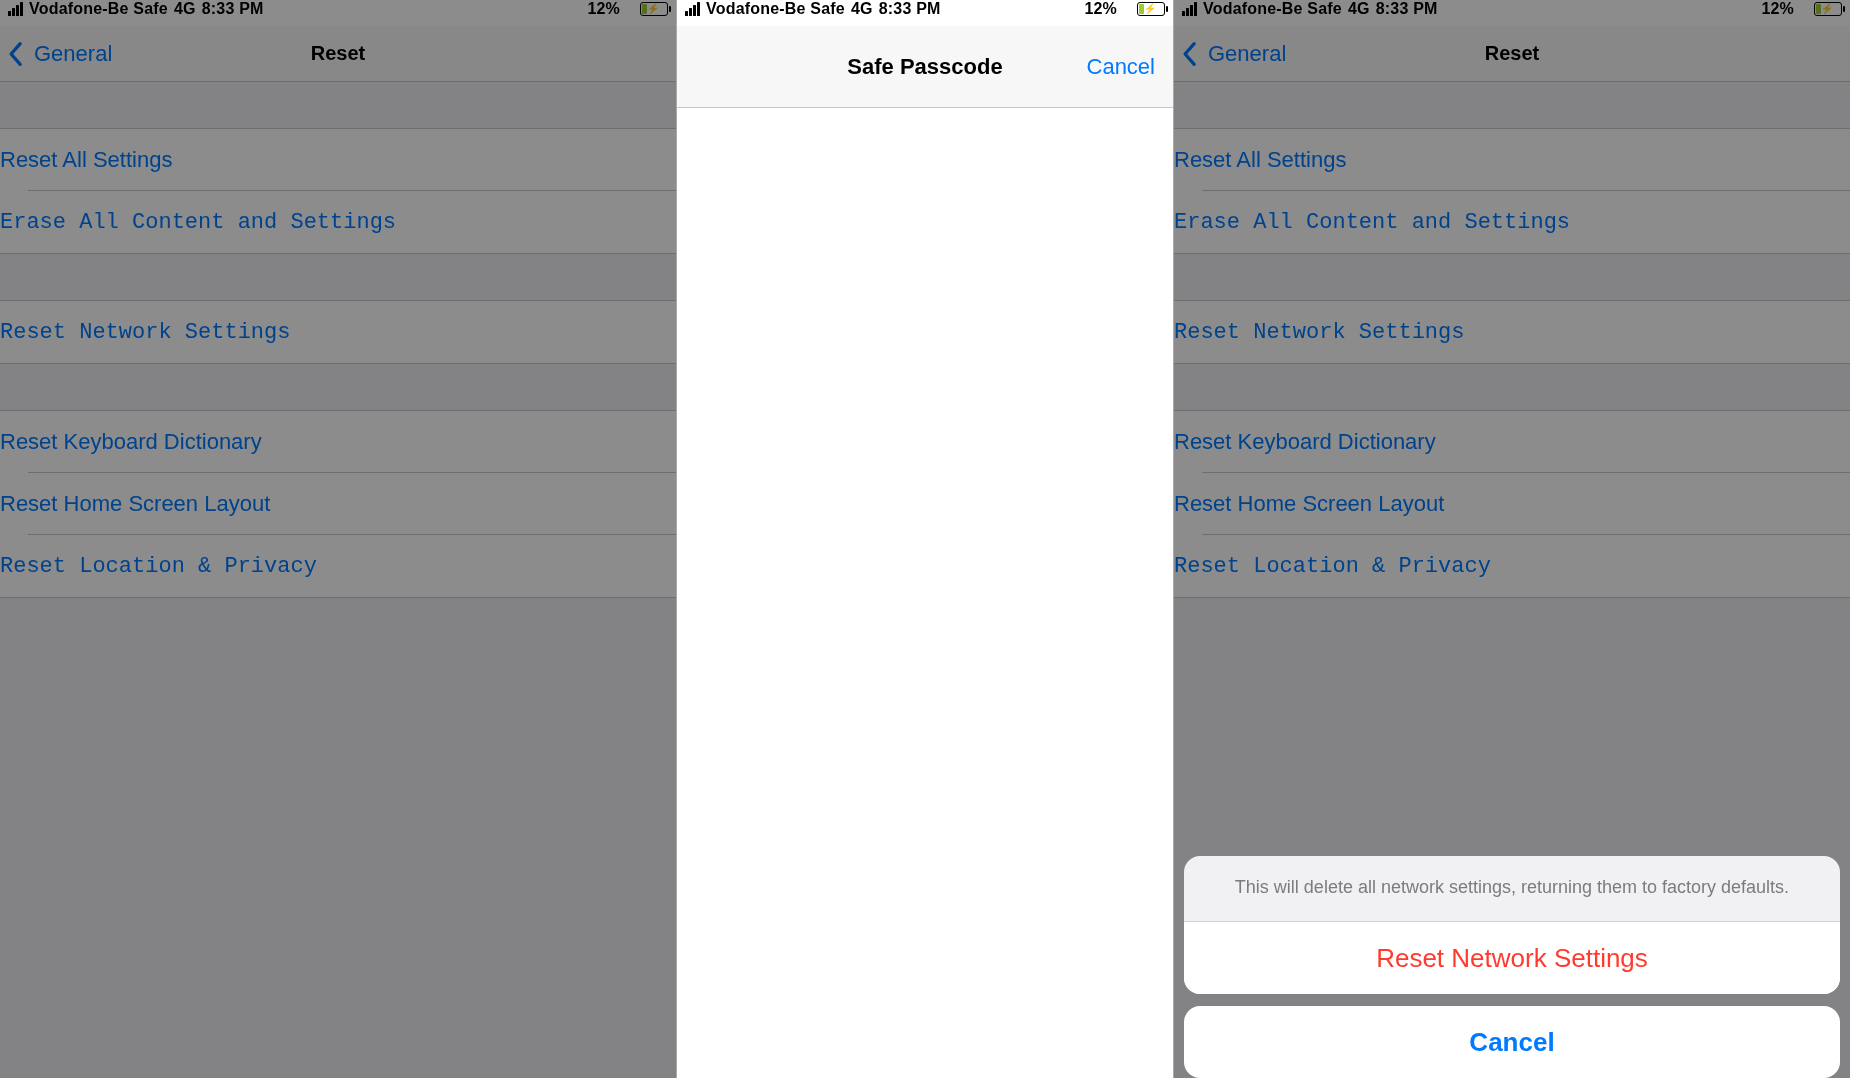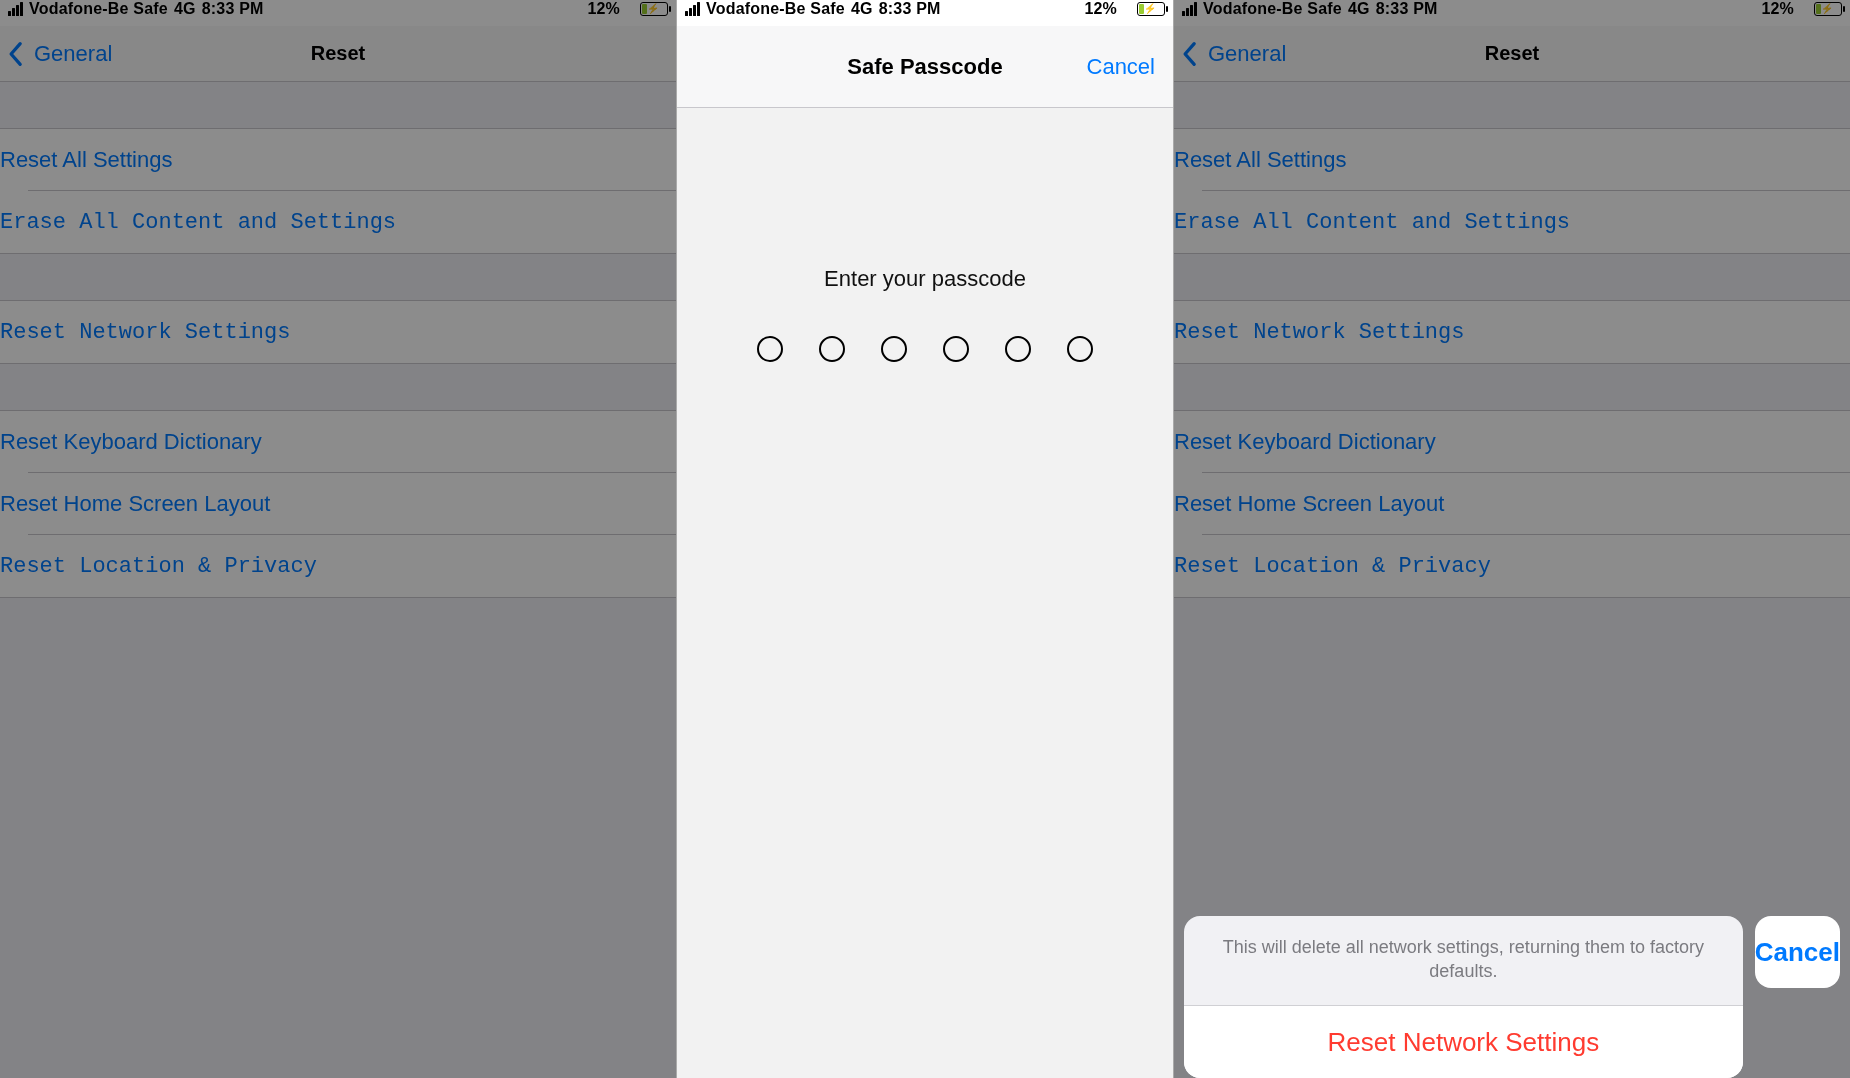--- a/index.html
+++ b/index.html
@@ -115,21 +115,21 @@
     .dots { margin-top: 44px; display: inline-flex; gap: 36px; }
     .dot {
       width: 26px; height: 26px;
       border: 2px solid #000; border-radius: 50%;
     }
     
     .action-sheet {
       position: absolute;
       left: 10px; right: 10px; bottom: 0;
       z-index: 70;
-      display: flex; flex-direction: row; gap: 12px;
+      display: flex; flex-direction: column; gap: 12px;
     }
     .sheet-group {
       background: rgba(245,245,248,0.97);
       border-radius: 16px;
       overflow: hidden;
     }
     .sheet-msg {
       padding: 20px 28px 22px;
       text-align: center;
       color: #7b7b80;
@@ -248,33 +248,20 @@
       <span class="battery-icon">
           <span class="battery-fill"></span>
           <span class="battery-bolt">⚡</span>
         </span>
     </div>
   </div>
   <div class="nav-header passcode-header">
     <div class="nav-title passcode-title">Safe Passcode</div>
     <div class="nav-cancel">Cancel</div>
   </div>
-  <div class="content">
-    <div class="passcode-body">
-      <div class="passcode-prompt">Enter your passcode</div>
-      <div class="dots">
-        <span class="dot"></span>
-        <span class="dot"></span>
-        <span class="dot"></span>
-        <span class="dot"></span>
-        <span class="dot"></span>
-        <span class="dot"></span>
-      </div>
-    </div>
-  </div>
 </div>
 
 <div class="panel panel-right">
   <div class="status-bar">
     <div class="status-left">
       <span class="signal-icon">
           <span></span>
           <span></span>
           <span></span>
           <span></span>

